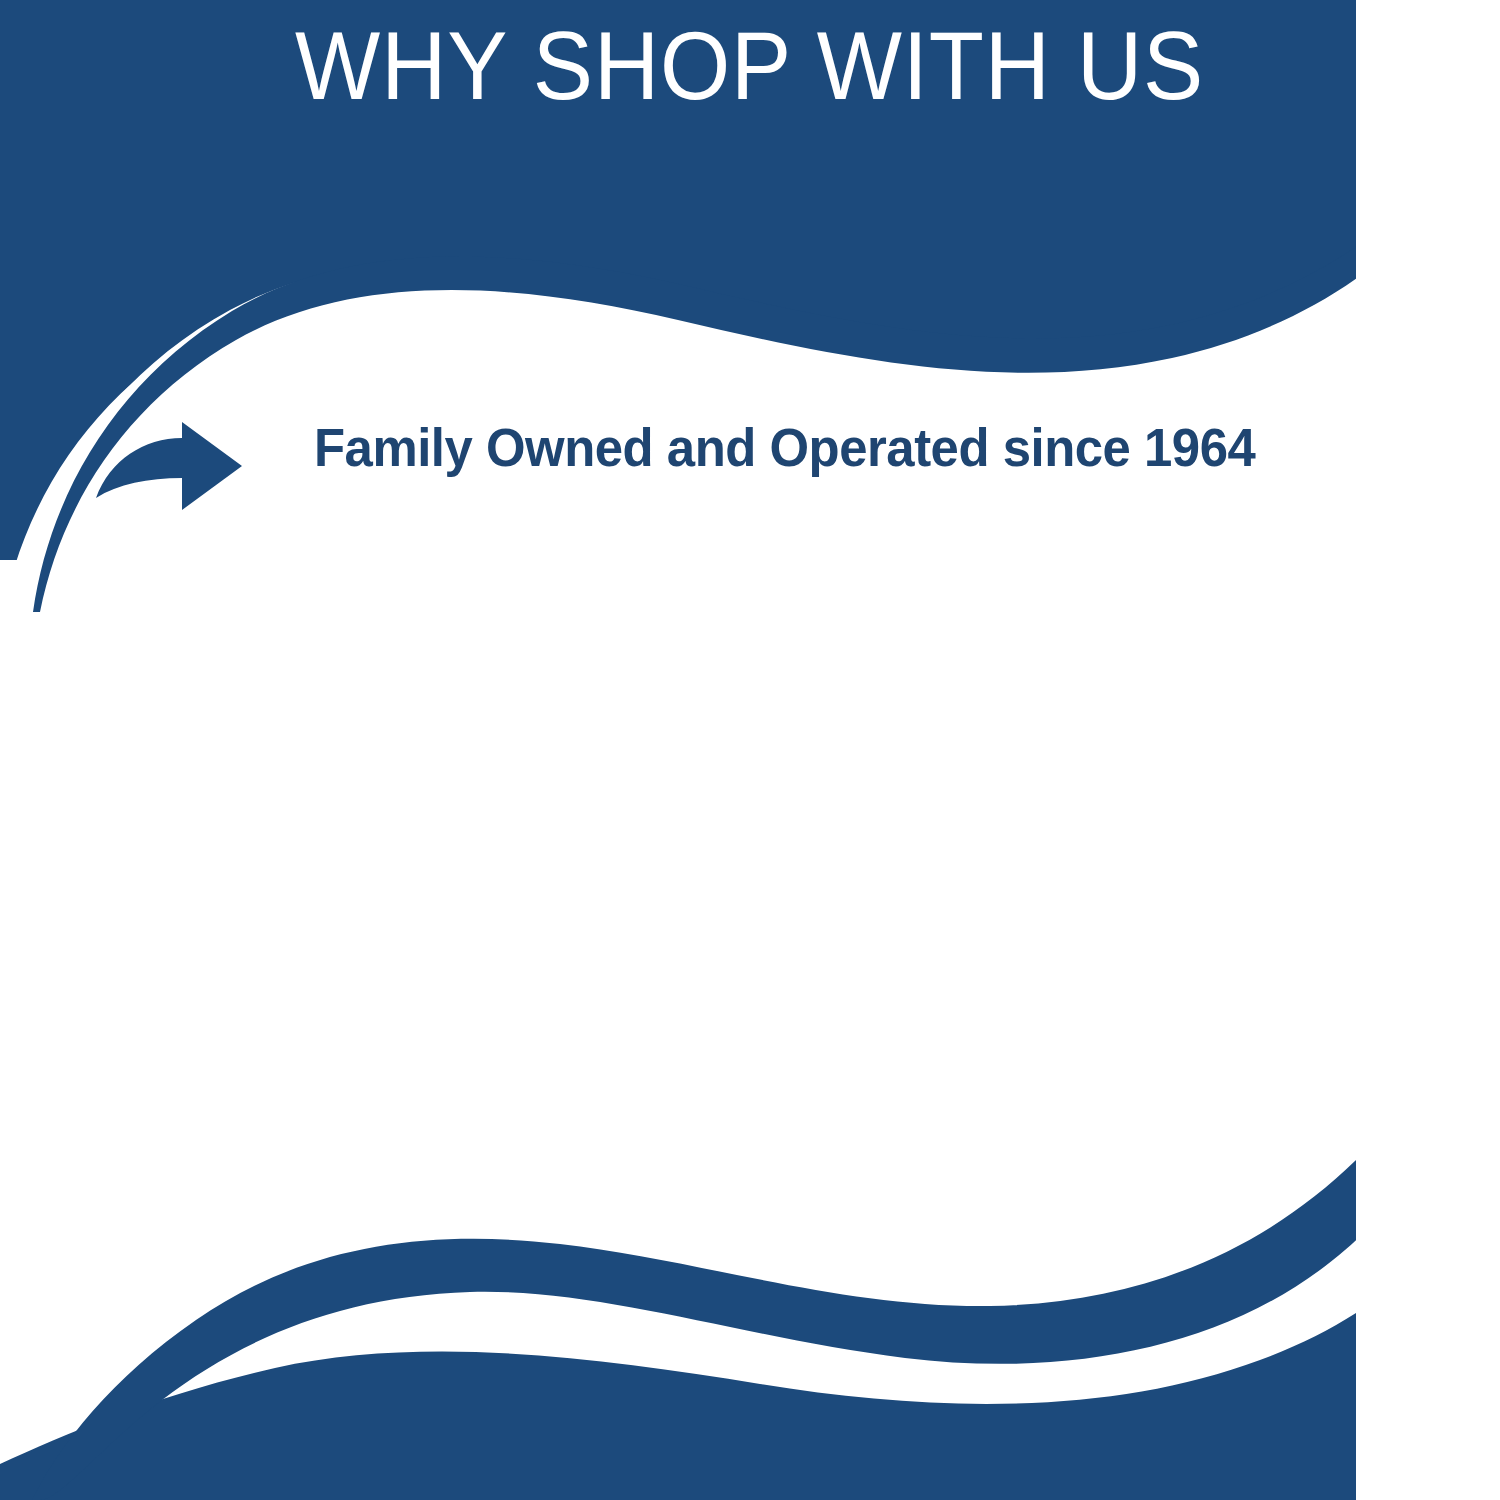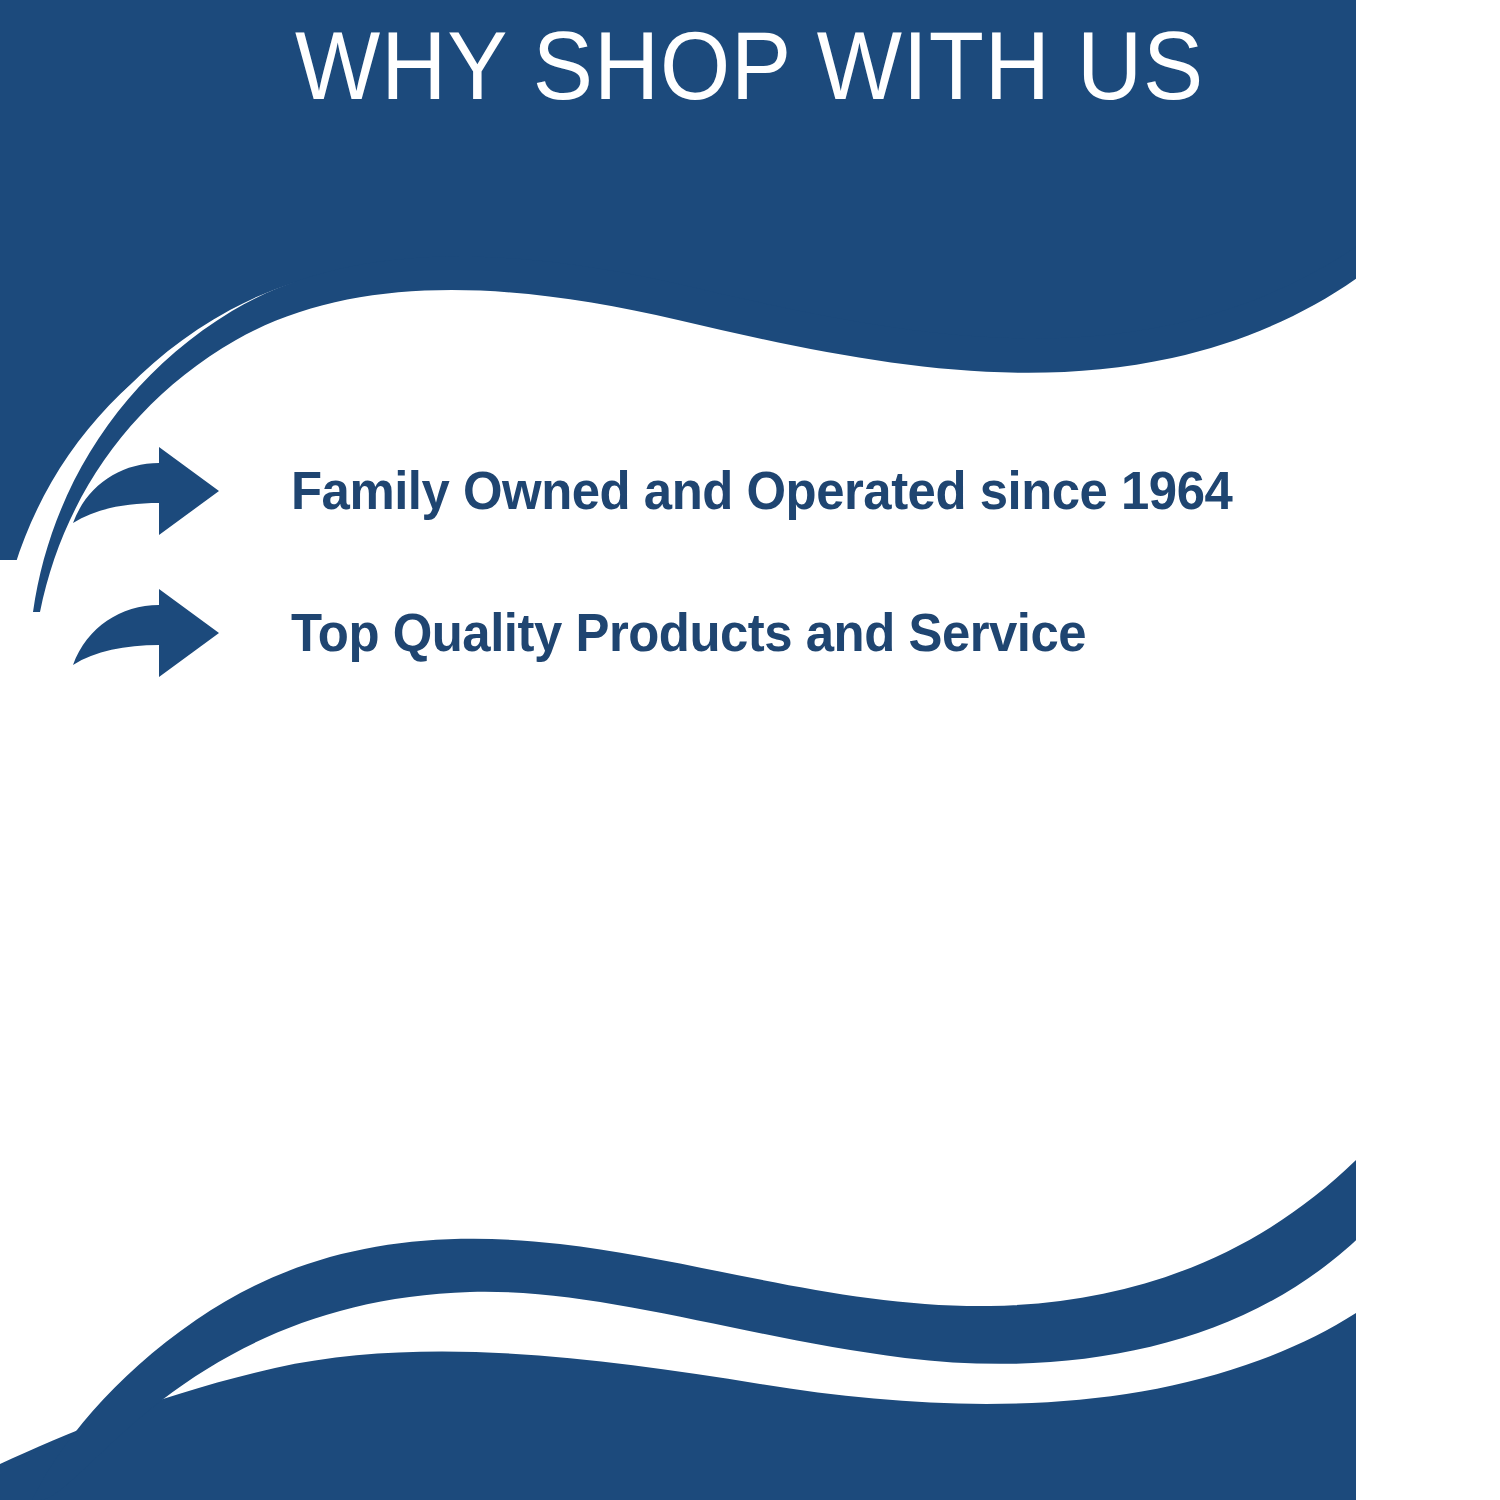--- a/index.html
+++ b/index.html
@@ -70,22 +70,22 @@
     position: absolute;
     left: 0;
     top: 420px;
     width: 1500px;
     z-index: 4;
   }
   .benefit-row {
     position: relative;
     height: 142px;
     display: flex;
-    align-items: center;
-    padding-left: 73px;
+    align-items: flex-start;
+    padding-left: 96px;
     box-sizing: border-box;
   }
   .arrow-icon {
     flex: 0 0 auto;
     width: 148px;
     height: 92px;
     display: block;
   }
   .benefit-label {
     margin-left: 70px;
@@ -196,25 +196,19 @@
 
   <div class="benefits">
 
     <div class="benefit-row">
       <svg class="arrow-icon" viewBox="0 0 148 92">
         <path fill="#1c4a7c" d="M0,78 C14,40 48,18 86,18 L86,2 L146,46 L86,90 L86,58 C52,58 22,64 0,78 Z"></path>
       </svg>
       <div class="benefit-label">Family Owned and Operated since 1964</div>
     </div>
 
-    <div class="benefit-row">
-      <svg class="arrow-icon" viewBox="0 0 148 92">
-        <path fill="#1c4a7c" d="M0,78 C14,40 48,18 86,18 L86,2 L146,46 L86,90 L86,58 C52,58 22,64 0,78 Z"></path>
-      </svg>
-      <div class="benefit-label">Top Quality Products and Service</div>
-    </div>
 
 
 
 
   </div>
 
 </div>
 
 </body></html>

